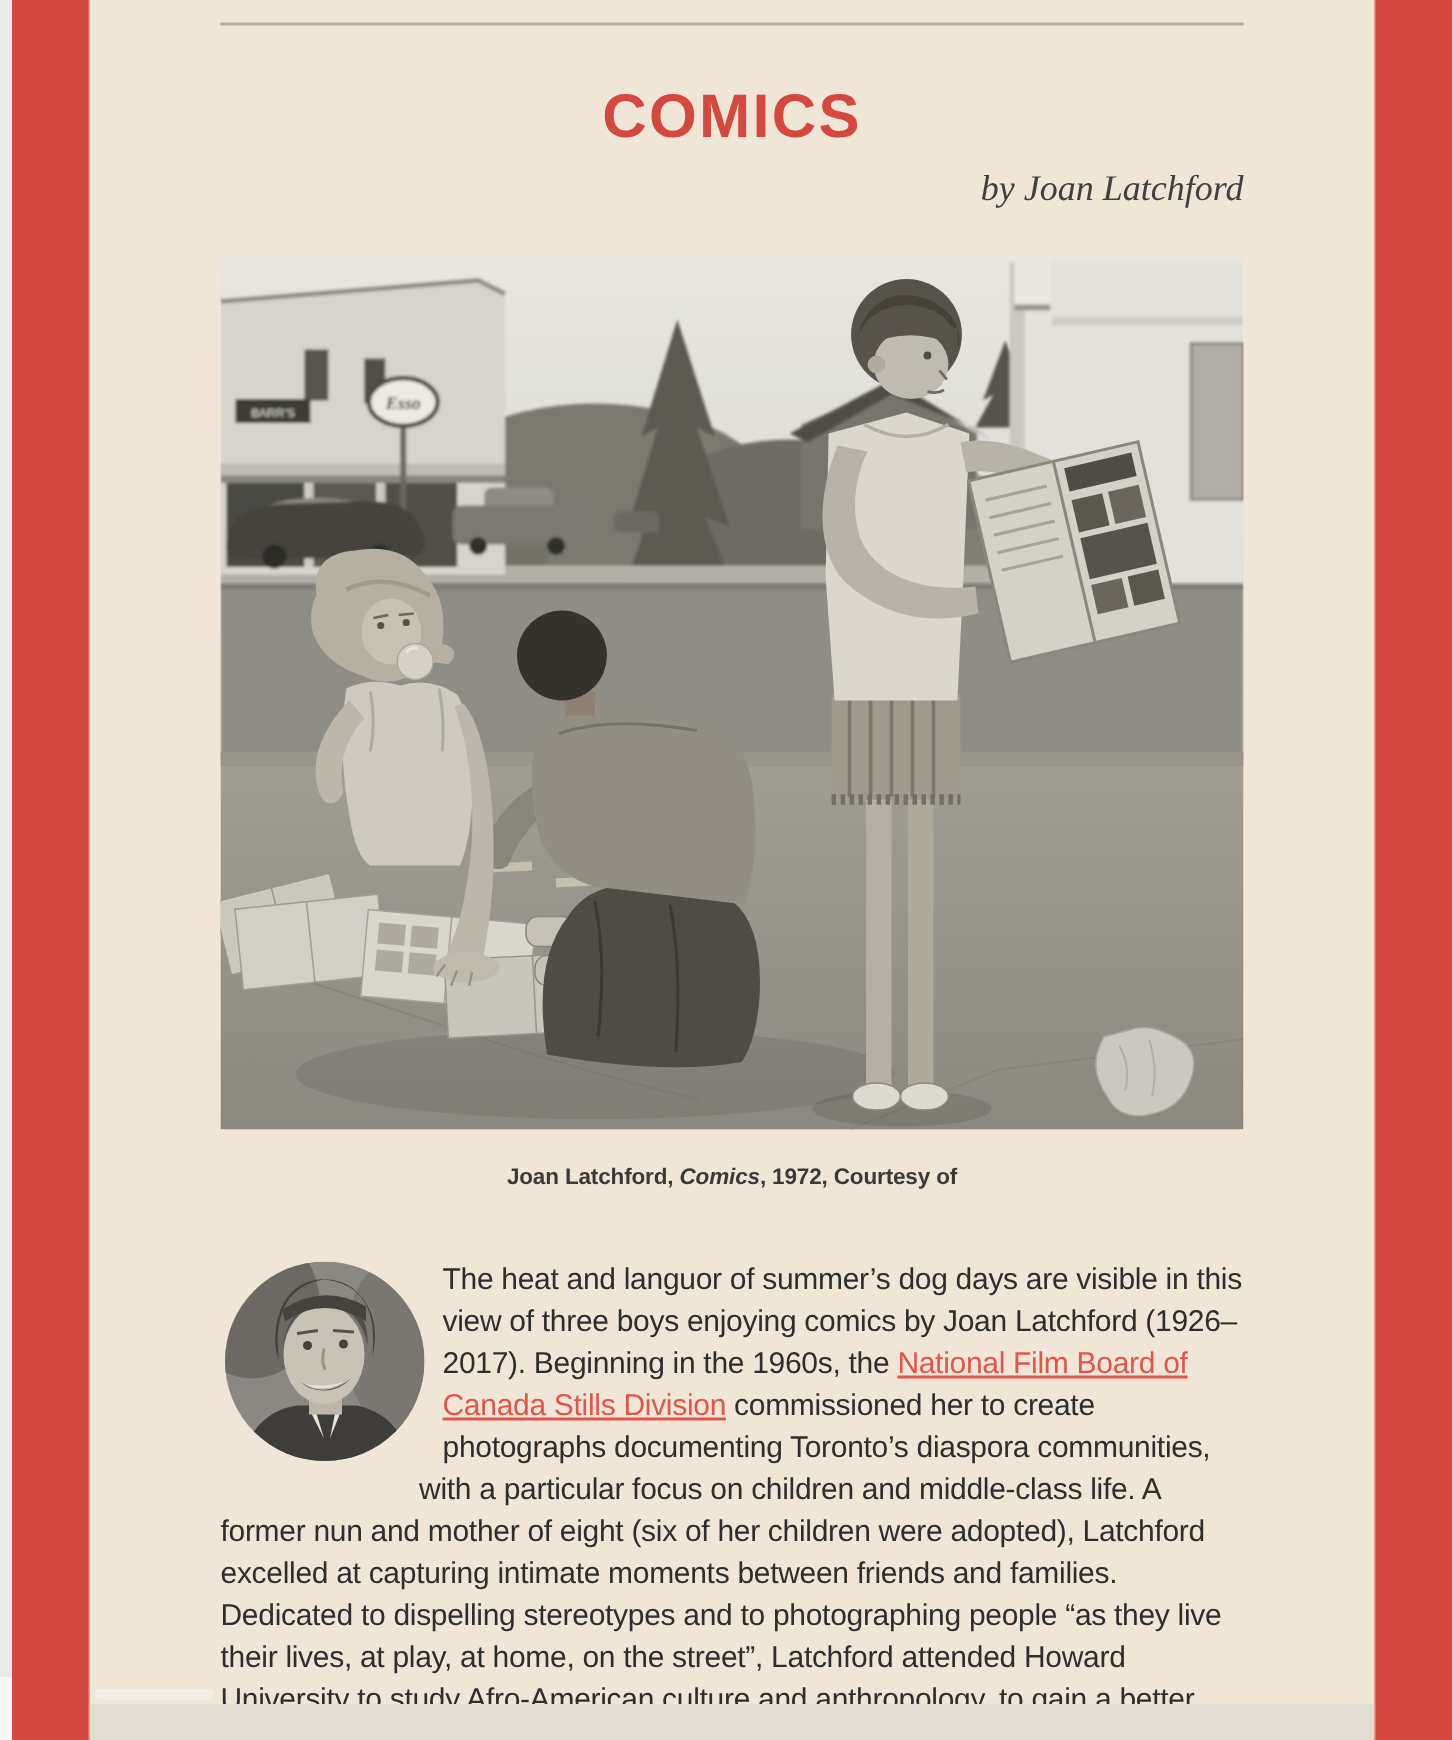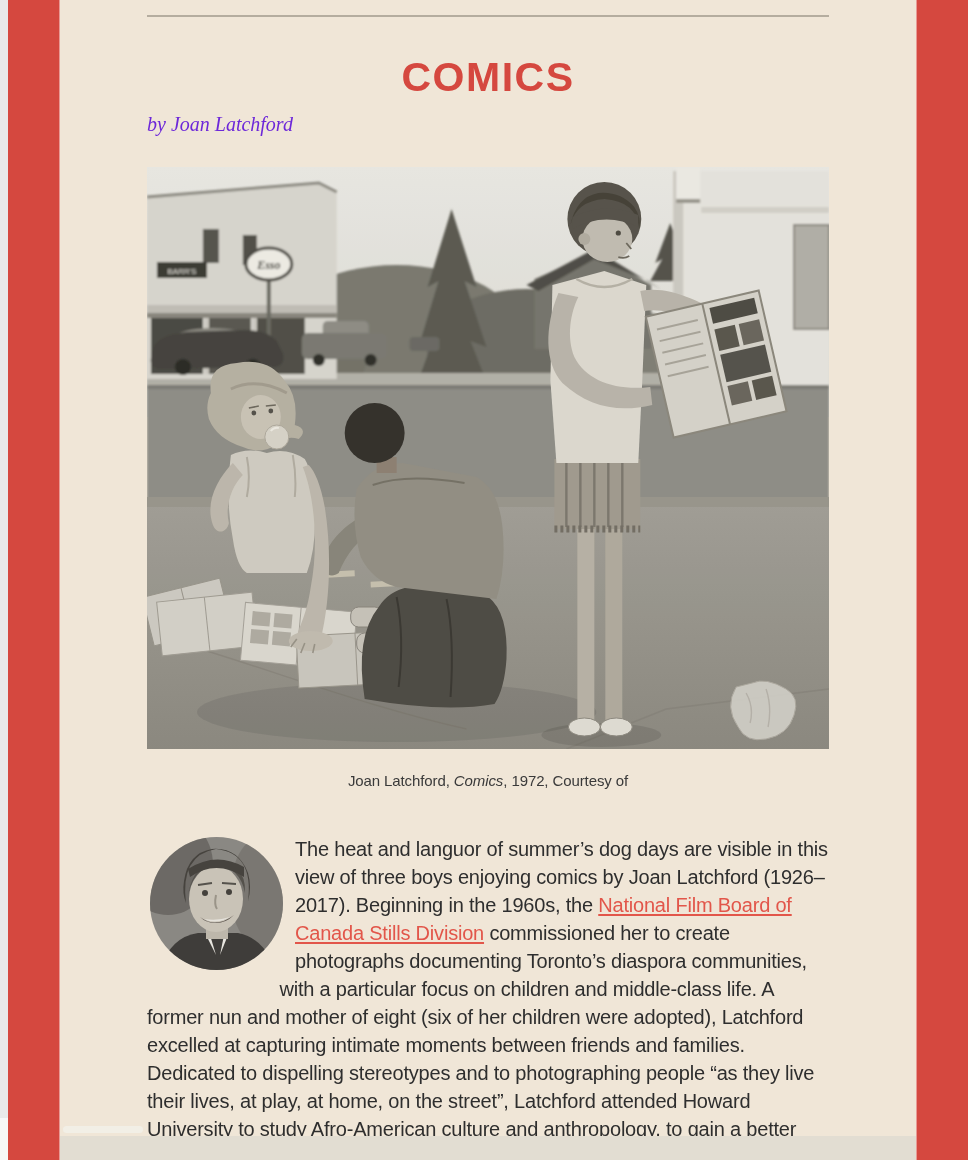--- a/index.html
+++ b/index.html
@@ -24,33 +24,33 @@
   .column { width: 682px; margin: 0 auto; }
 
   .top-rule { margin-top: 15px; height: 2px; background: #b5ad9f; }
 
   .page-title {
     margin-top: 37px; text-align: center;
     font-size: 41px; font-weight: bold; letter-spacing: 1.5px;
     color: #d5483f;
   }
   .byline {
-    margin-top: 12px; text-align: left;
+    margin-top: 12px; text-align: right;
     font-family: "Liberation Serif", serif; font-style: italic;
-    font-size: 20px; color: #6d28d9;
+    font-size: 24px; color: #404040;
   }
 
   figure.photo-block { margin-top: 31px; }
   .photo-frame { width: 682px; height: 582px; }
   .photo-frame svg { display: block; width: 682px; height: 582px; }
 
   figcaption {
     margin-top: 22px; text-align: center;
     font-size: 15px; line-height: 19px; letter-spacing: -0.1px;
-    color: #3a3a3a; font-weight: normal;
+    color: #3a3a3a; font-weight: bold;
   }
 
   .article { margin-top: 45px; }
   .article p {
     font-size: 20px; line-height: 28px; letter-spacing: -0.2px;
     color: #2e2e2e; text-align: left;
   }
   .avatar {
     width: 133px; height: 133px; border-radius: 50%; overflow: hidden;
     float: left; shape-outside: circle(50%); shape-margin: 16px;

